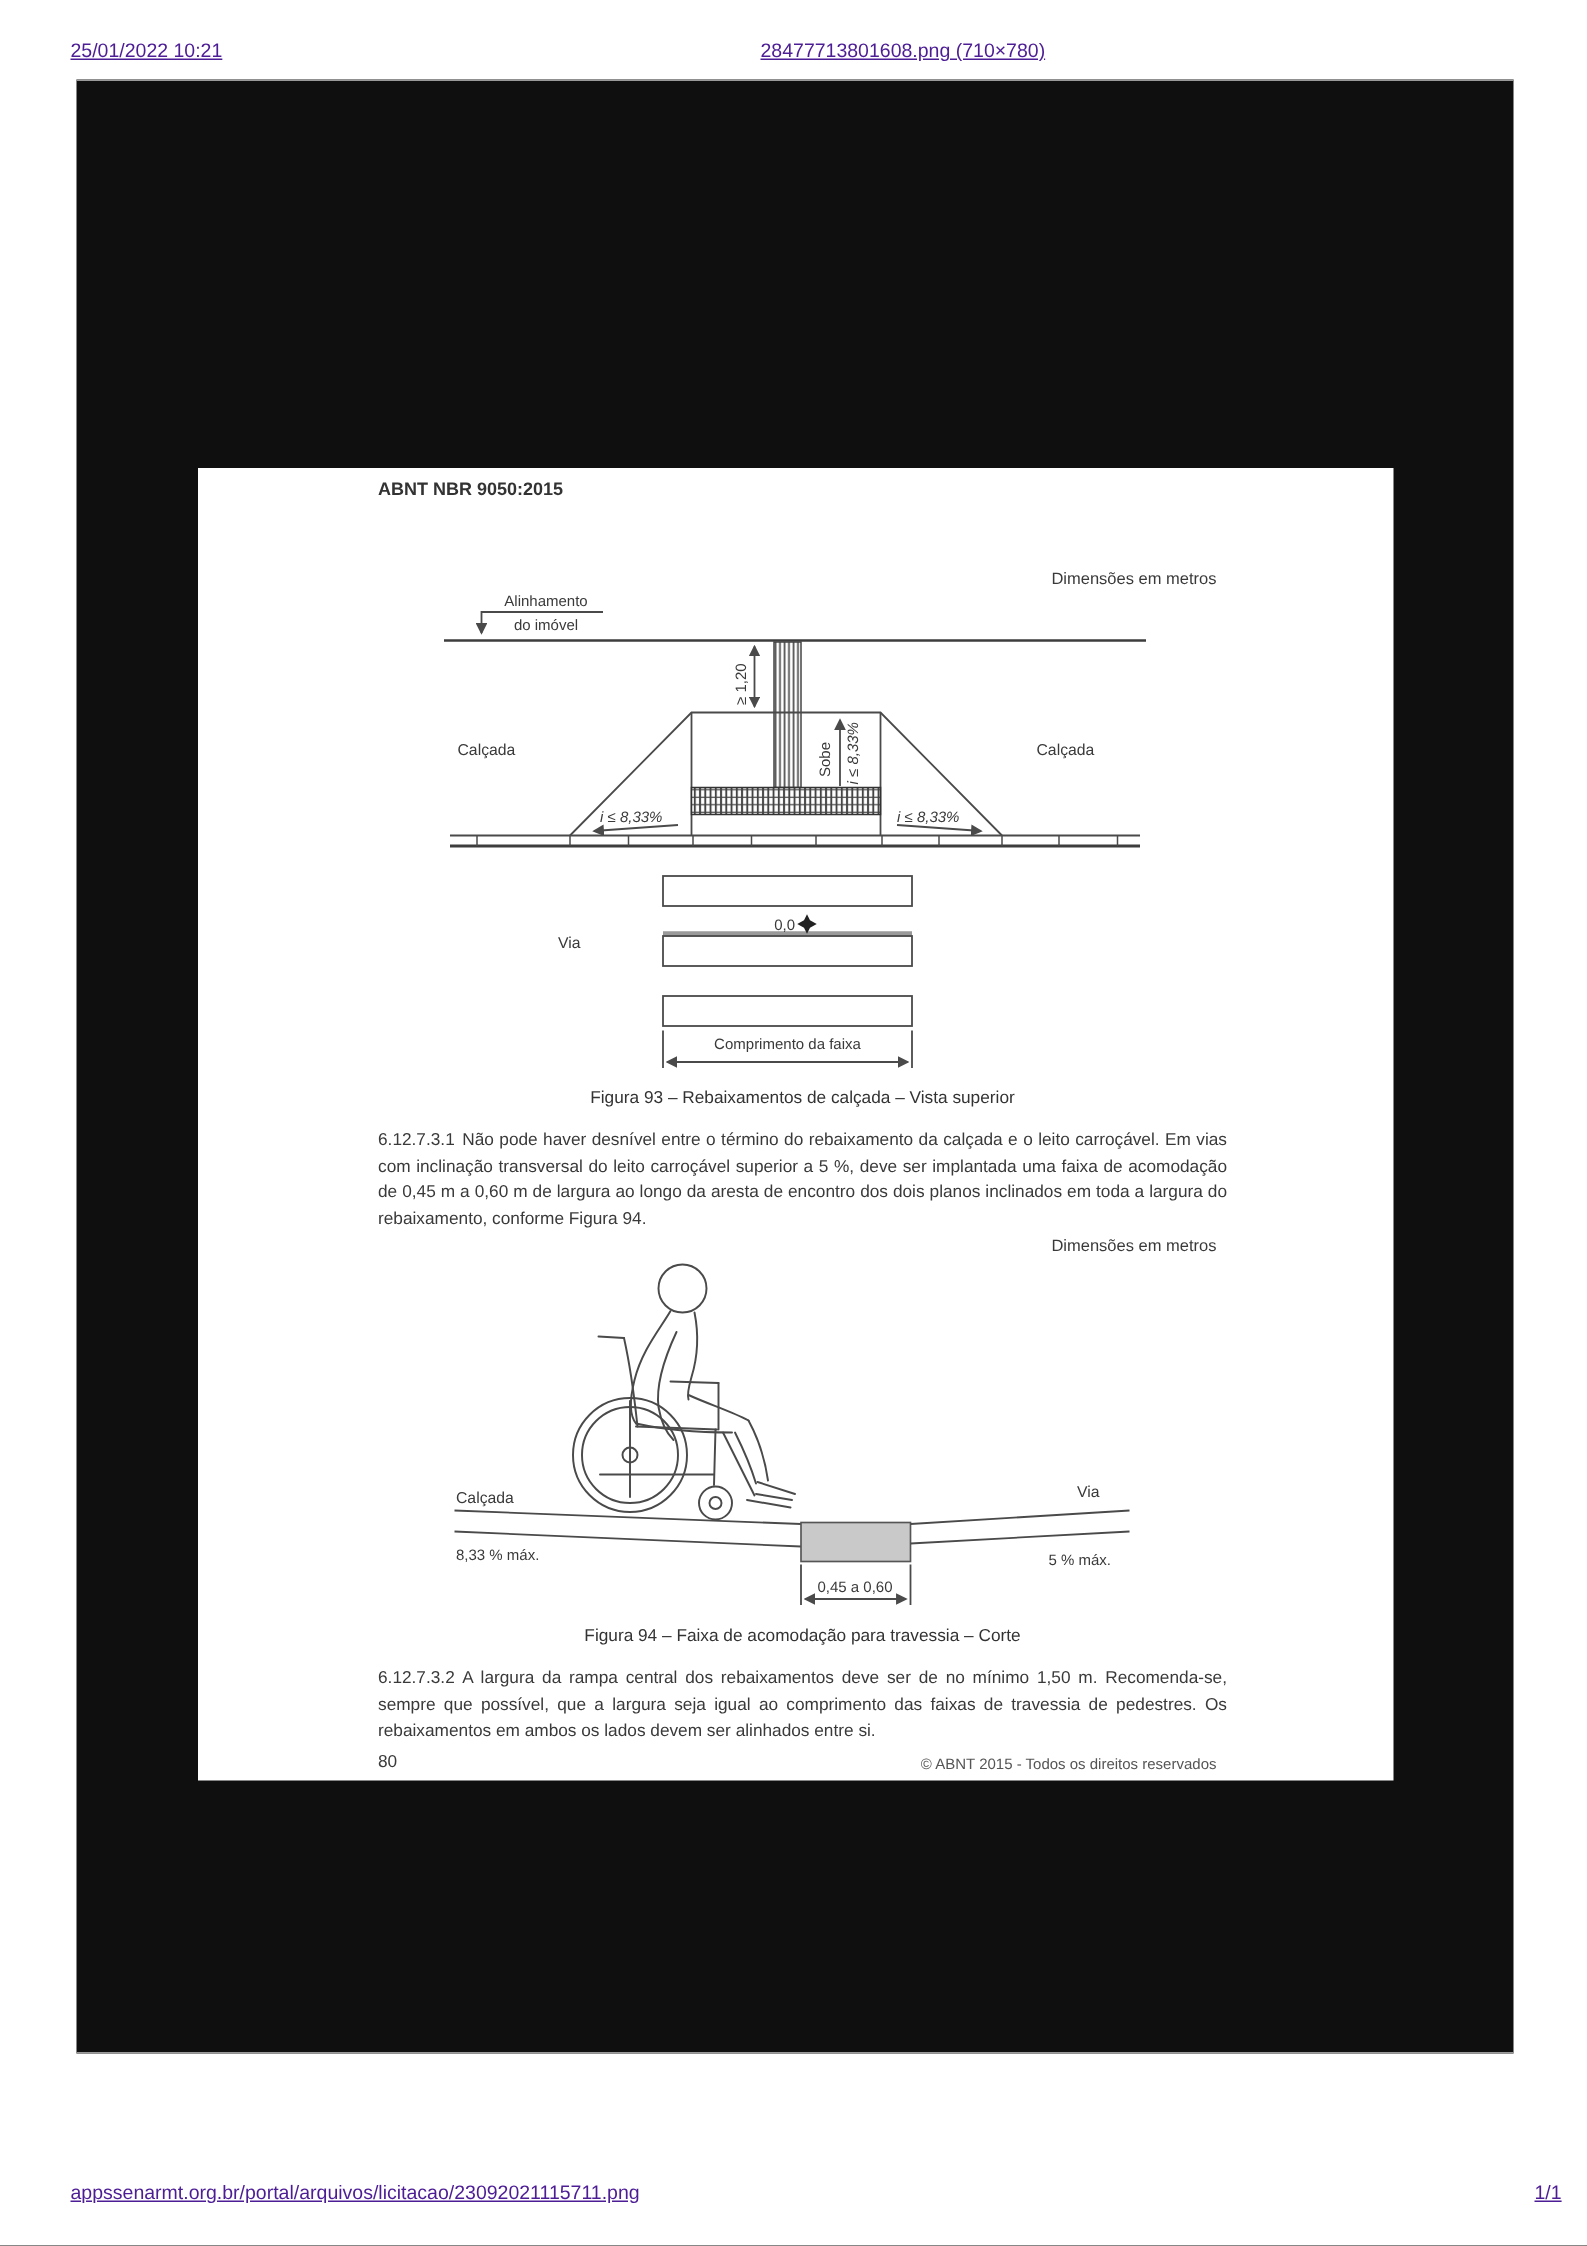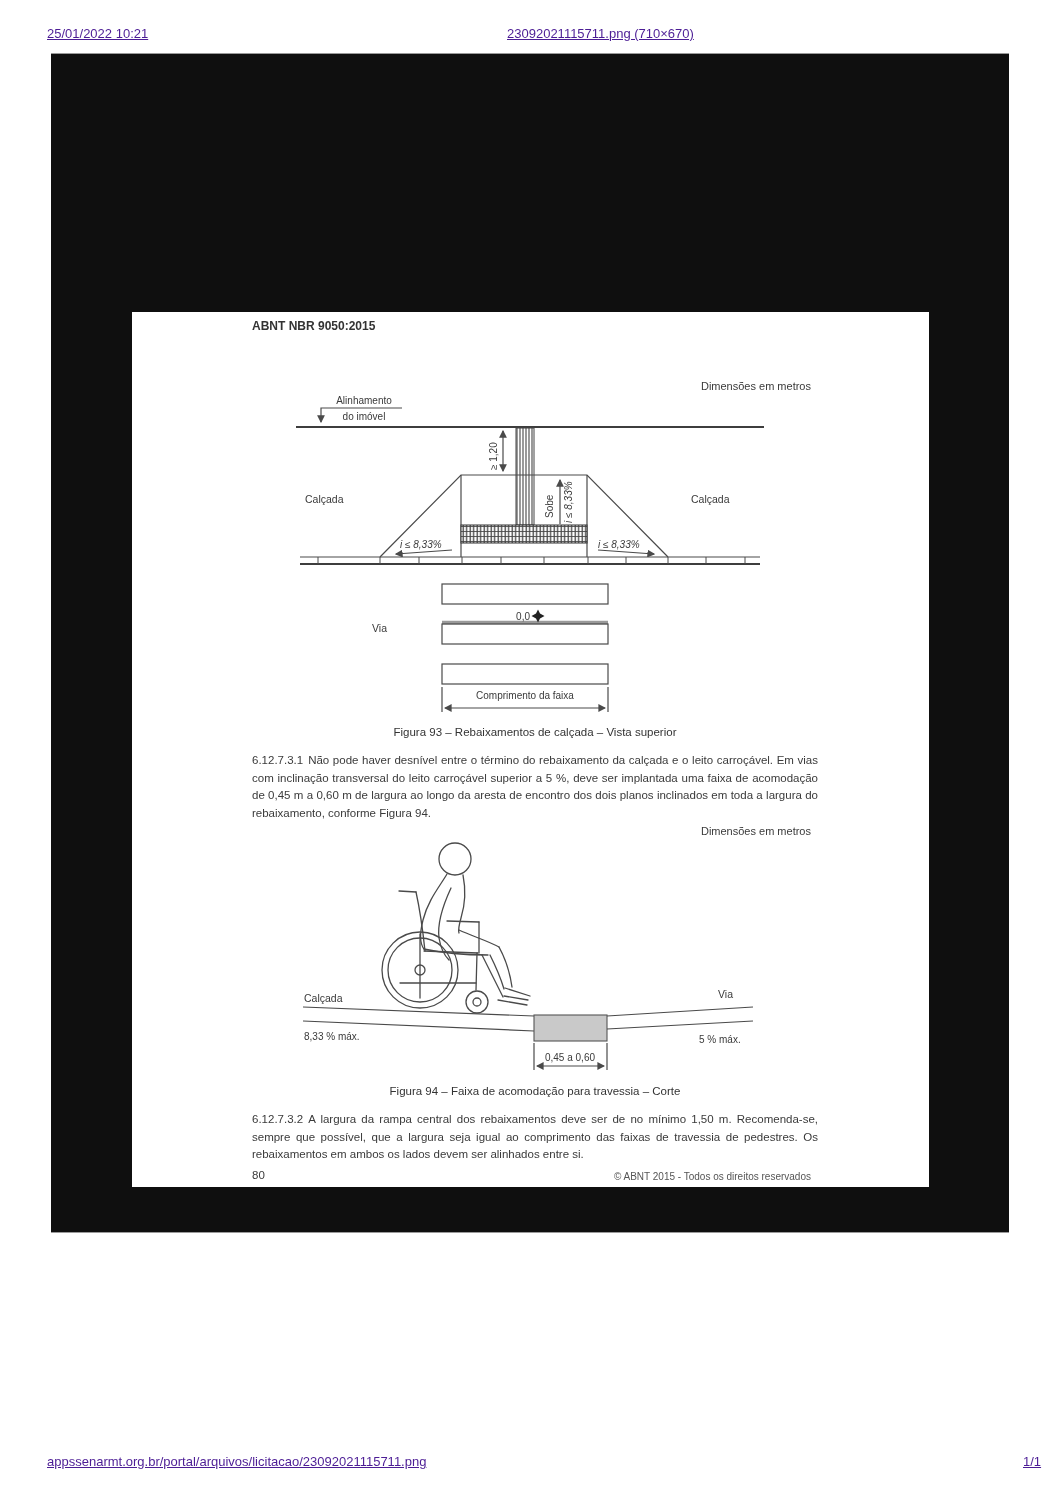--- a/index.html
+++ b/index.html
@@ -3,21 +3,21 @@
 <meta charset="utf-8">
 <style>
   html,body{margin:0;padding:0;}
   body{
     width:1058px;height:1497px;position:relative;background:#ffffff;
     font-family:"Liberation Sans", sans-serif;color:#2b2b2b;overflow:hidden;
   }
   .abs{position:absolute;}
   .chrome{font-size:13px;color:#4c1d95;white-space:nowrap;text-decoration:underline;}
   #viewport{
-    left:51px;top:53px;width:958px;height:1180px;background:#0f0f0f;
+    left:51px;top:53px;width:958px;height:1316px;background:#0f0f0f;
     border-top:1px solid #9a9a9a;border-bottom:1px solid #9a9a9a;box-sizing:border-box;
   }
   #page{
     position:absolute;left:81px;top:258px;width:797px;height:875px;background:#ffffff;color:#3a3a3a;
   }
   #doc-header{left:120px;top:7px;font-weight:bold;font-size:12px;color:#333;}
   .dims-note{right:118px;font-size:11px;color:#3a3a3a;}
   #dims-note-1{top:68px;}
   #dims-note-2{top:513px;}
   .caption{left:120px;width:566px;text-align:center;font-weight:normal;font-size:11.5px;color:#333;}
@@ -36,21 +36,21 @@
   .strokes{stroke:#4a4a4a;fill:none;stroke-width:1.2;}
   #footer-url{left:47px;top:1454px;}
   #footer-page{left:991px;top:1454px;margin-left:32px;}
   #hdr-date{left:47px;top:26px;}
   #hdr-title{left:507px;top:26px;}
 </style>
 </head>
 <body>
 
 <div class="abs chrome" id="hdr-date">25/01/2022 10:21</div>
-<div class="abs chrome" id="hdr-title">23092021115711.png (710×670)</div>
+<div class="abs chrome" id="hdr-title">28477713801608.png (710×780)</div>
 
 <div class="abs" id="viewport">
 
   <div id="page">
 
     <div class="abs" id="doc-header">ABNT NBR 9050:2015</div>
     <div class="abs dims-note" id="dims-note-1">Dimensões em metros</div>
 
     <svg id="fig93" style="left:158px;top:83px;" width="480" height="320" viewBox="290 395 480 320">
       <defs>

